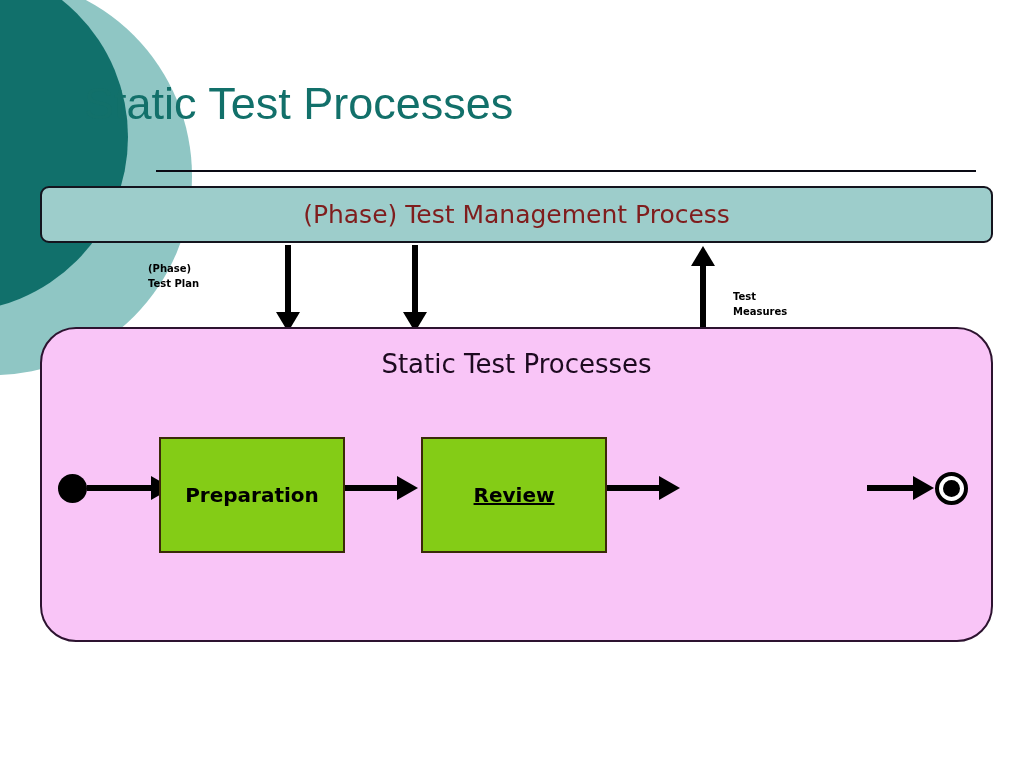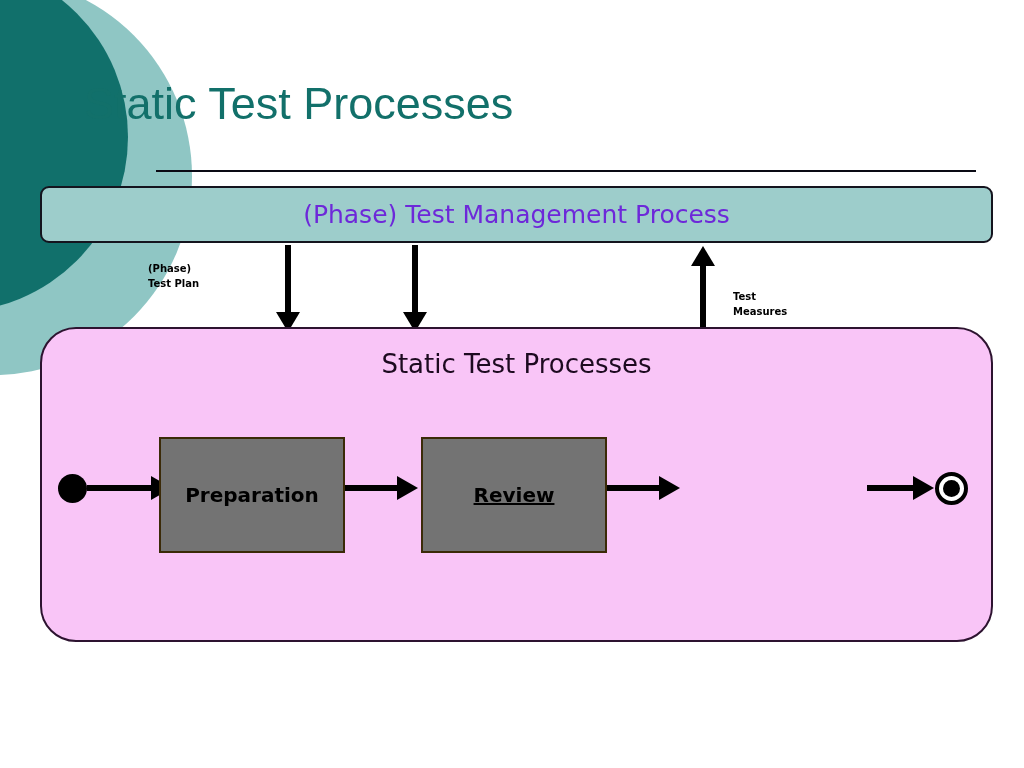--- a/index.html
+++ b/index.html
@@ -70,21 +70,21 @@
     background: #9dcdcb;
     border: 2px solid #14141e;
     border-radius: 9px;
     display: flex;
     align-items: center;
     justify-content: center;
   }
   .mgmt-bar-label {
     font-family: "DejaVu Sans", sans-serif;
     font-size: 25px;
-    color: #6d28d9;
+    color: #7f1d1d;
     white-space: nowrap;
   }
 
   
   .v-arrow {
     position: absolute;
     width: 6px;
     background: #000000;
   }
   .v-arrow .head {
@@ -198,21 +198,21 @@
     border-bottom: 12px solid transparent;
     border-left: 21px solid #000000;
   }
 
   .step-box {
     position: absolute;
     top: 0;
     width: 186px;
     height: 116px;
     box-sizing: border-box;
-    background: #737373;
+    background: #84cc16;
     border: 2px solid #3b2a08;
     display: flex;
     align-items: center;
     justify-content: center;
   }
   .step-box-label {
     font-family: "DejaVu Sans", sans-serif;
     font-size: 20px;
     font-weight: bold;
     color: #000000;

